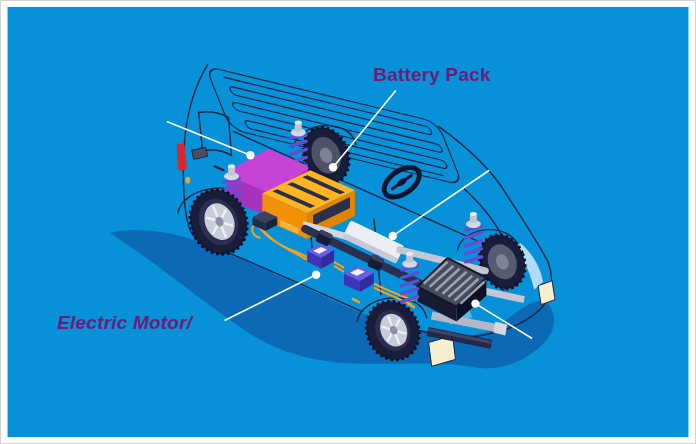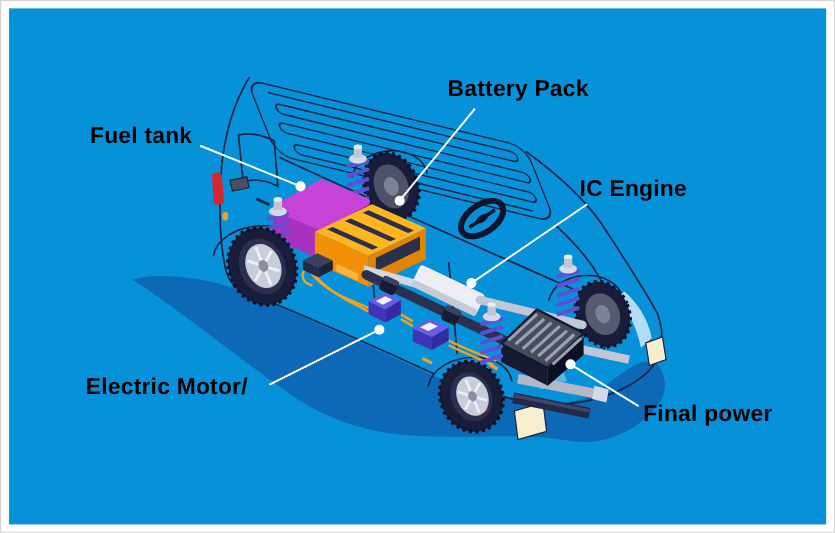--- a/index.html
+++ b/index.html
@@ -3,24 +3,24 @@
 <meta charset="utf-8">
 <style>
   html,body{margin:0;padding:0;background:#e8e8e8;}
   .frame{
     position:relative;width:696px;height:444px;background:#ffffff;
     box-sizing:border-box;border:1px solid #d4d4d4;overflow:hidden;
     font-family:"Liberation Sans",sans-serif;
   }
   .art{position:absolute;left:0;top:0;width:694px;height:442px;}
   .lbl{
-    position:absolute;color:#000000;font-weight:bold;
+    position:absolute;color:#701a75;font-weight:bold;
     font-size:19px;line-height:19.5px;letter-spacing:.2px;white-space:nowrap;
   }
-  .lbl-right{text-align:center;}
+  .lbl-right{text-align:left;font-style:italic;}
 </style>
 </head>
 <body>
 
 <div class="frame">
   <svg class="art" viewBox="0 0 696 444">
 
     <rect x="6" y="6" width="684" height="432" fill="#0791d8"></rect>
 
     <path d="M 109,233 C 150,259 195,297 243,330 C 275,352 310,362 350,364
@@ -252,26 +252,23 @@
     </g>
     <g fill="#ffffff">
       <circle cx="250" cy="155" r="4.2"></circle>
       <circle cx="333" cy="167" r="4.2"></circle>
       <circle cx="393" cy="236" r="4.2"></circle>
       <circle cx="316" cy="275" r="4.2"></circle>
       <circle cx="476" cy="304" r="4.2"></circle>
     </g>
   </svg>
 
-  <div class="lbl" style="left:74px;top:103px">Fuel tank</div>
 
   <div class="lbl" style="left:372px;top:64px">Battery Pack</div>
 
-  <div class="lbl" style="left:482px;top:147px">IC Engine</div>
 
   <div class="lbl lbl-right" style="left:56px;top:312px;width:164px">
     <div>Electric Motor/</div>
   </div>
 
   <div class="lbl" style="left:535px;top:335px">
-    <div>Final power</div>
   </div>
 </div>
 
 </body></html>

